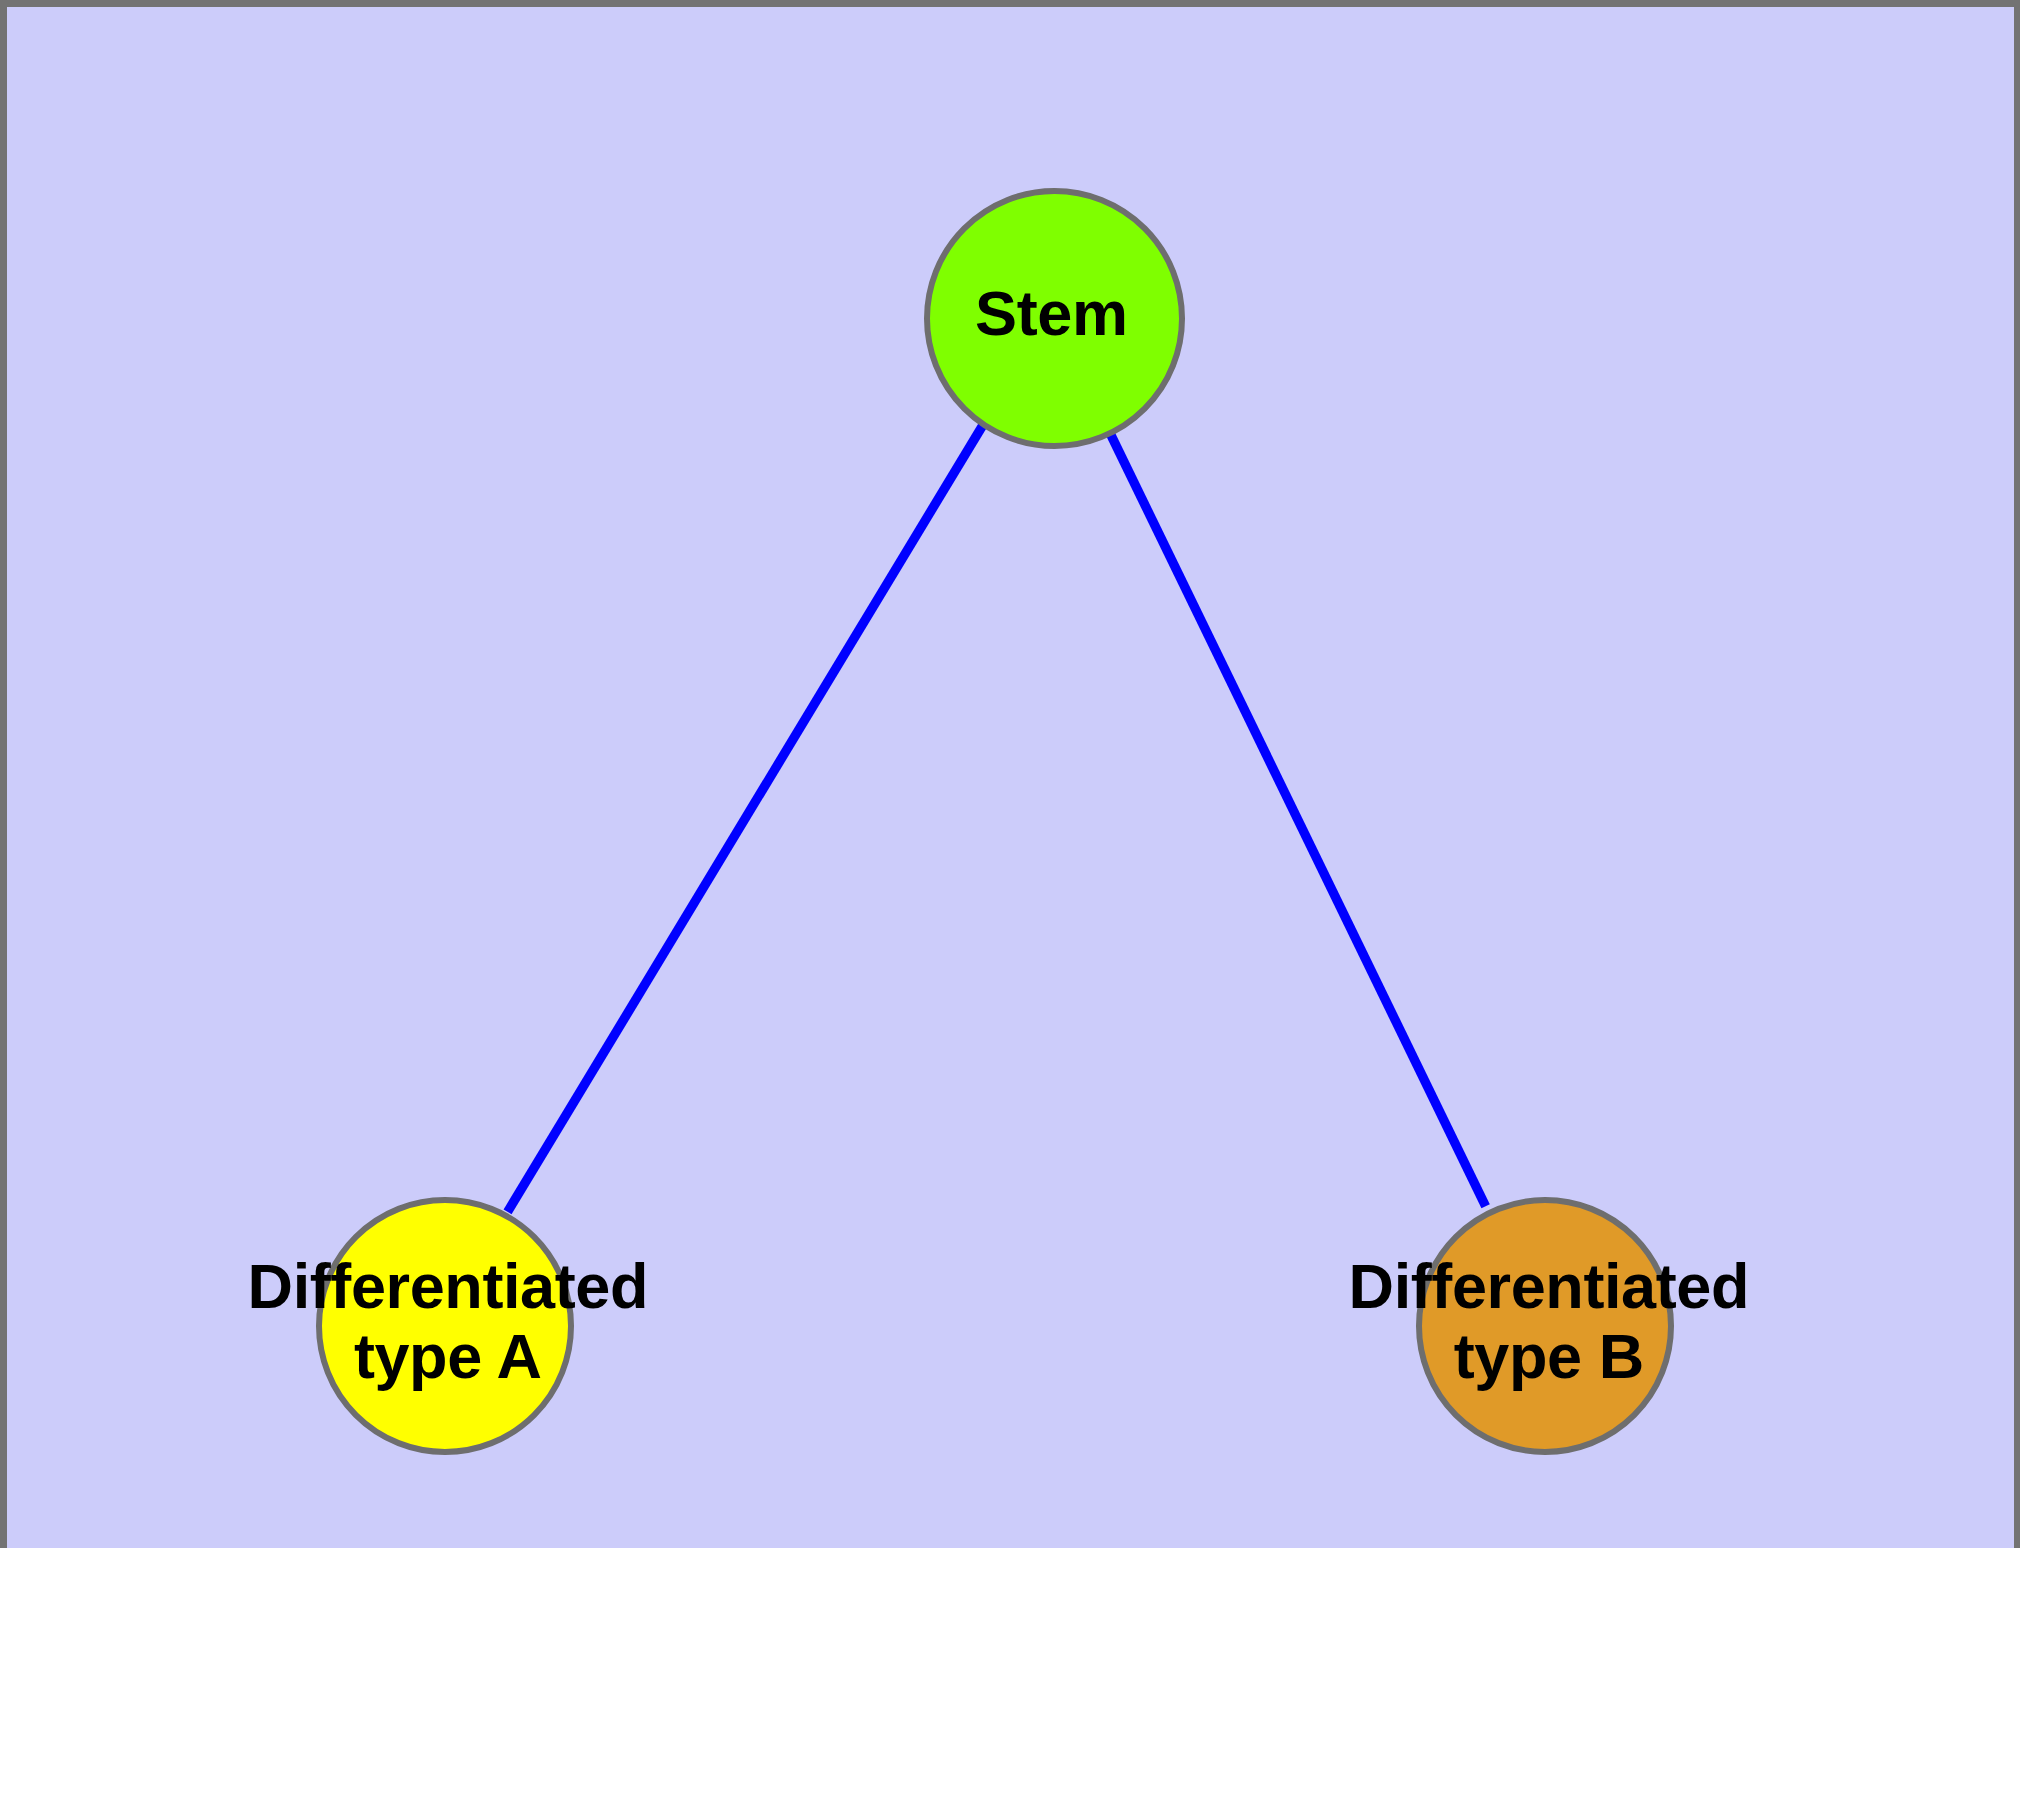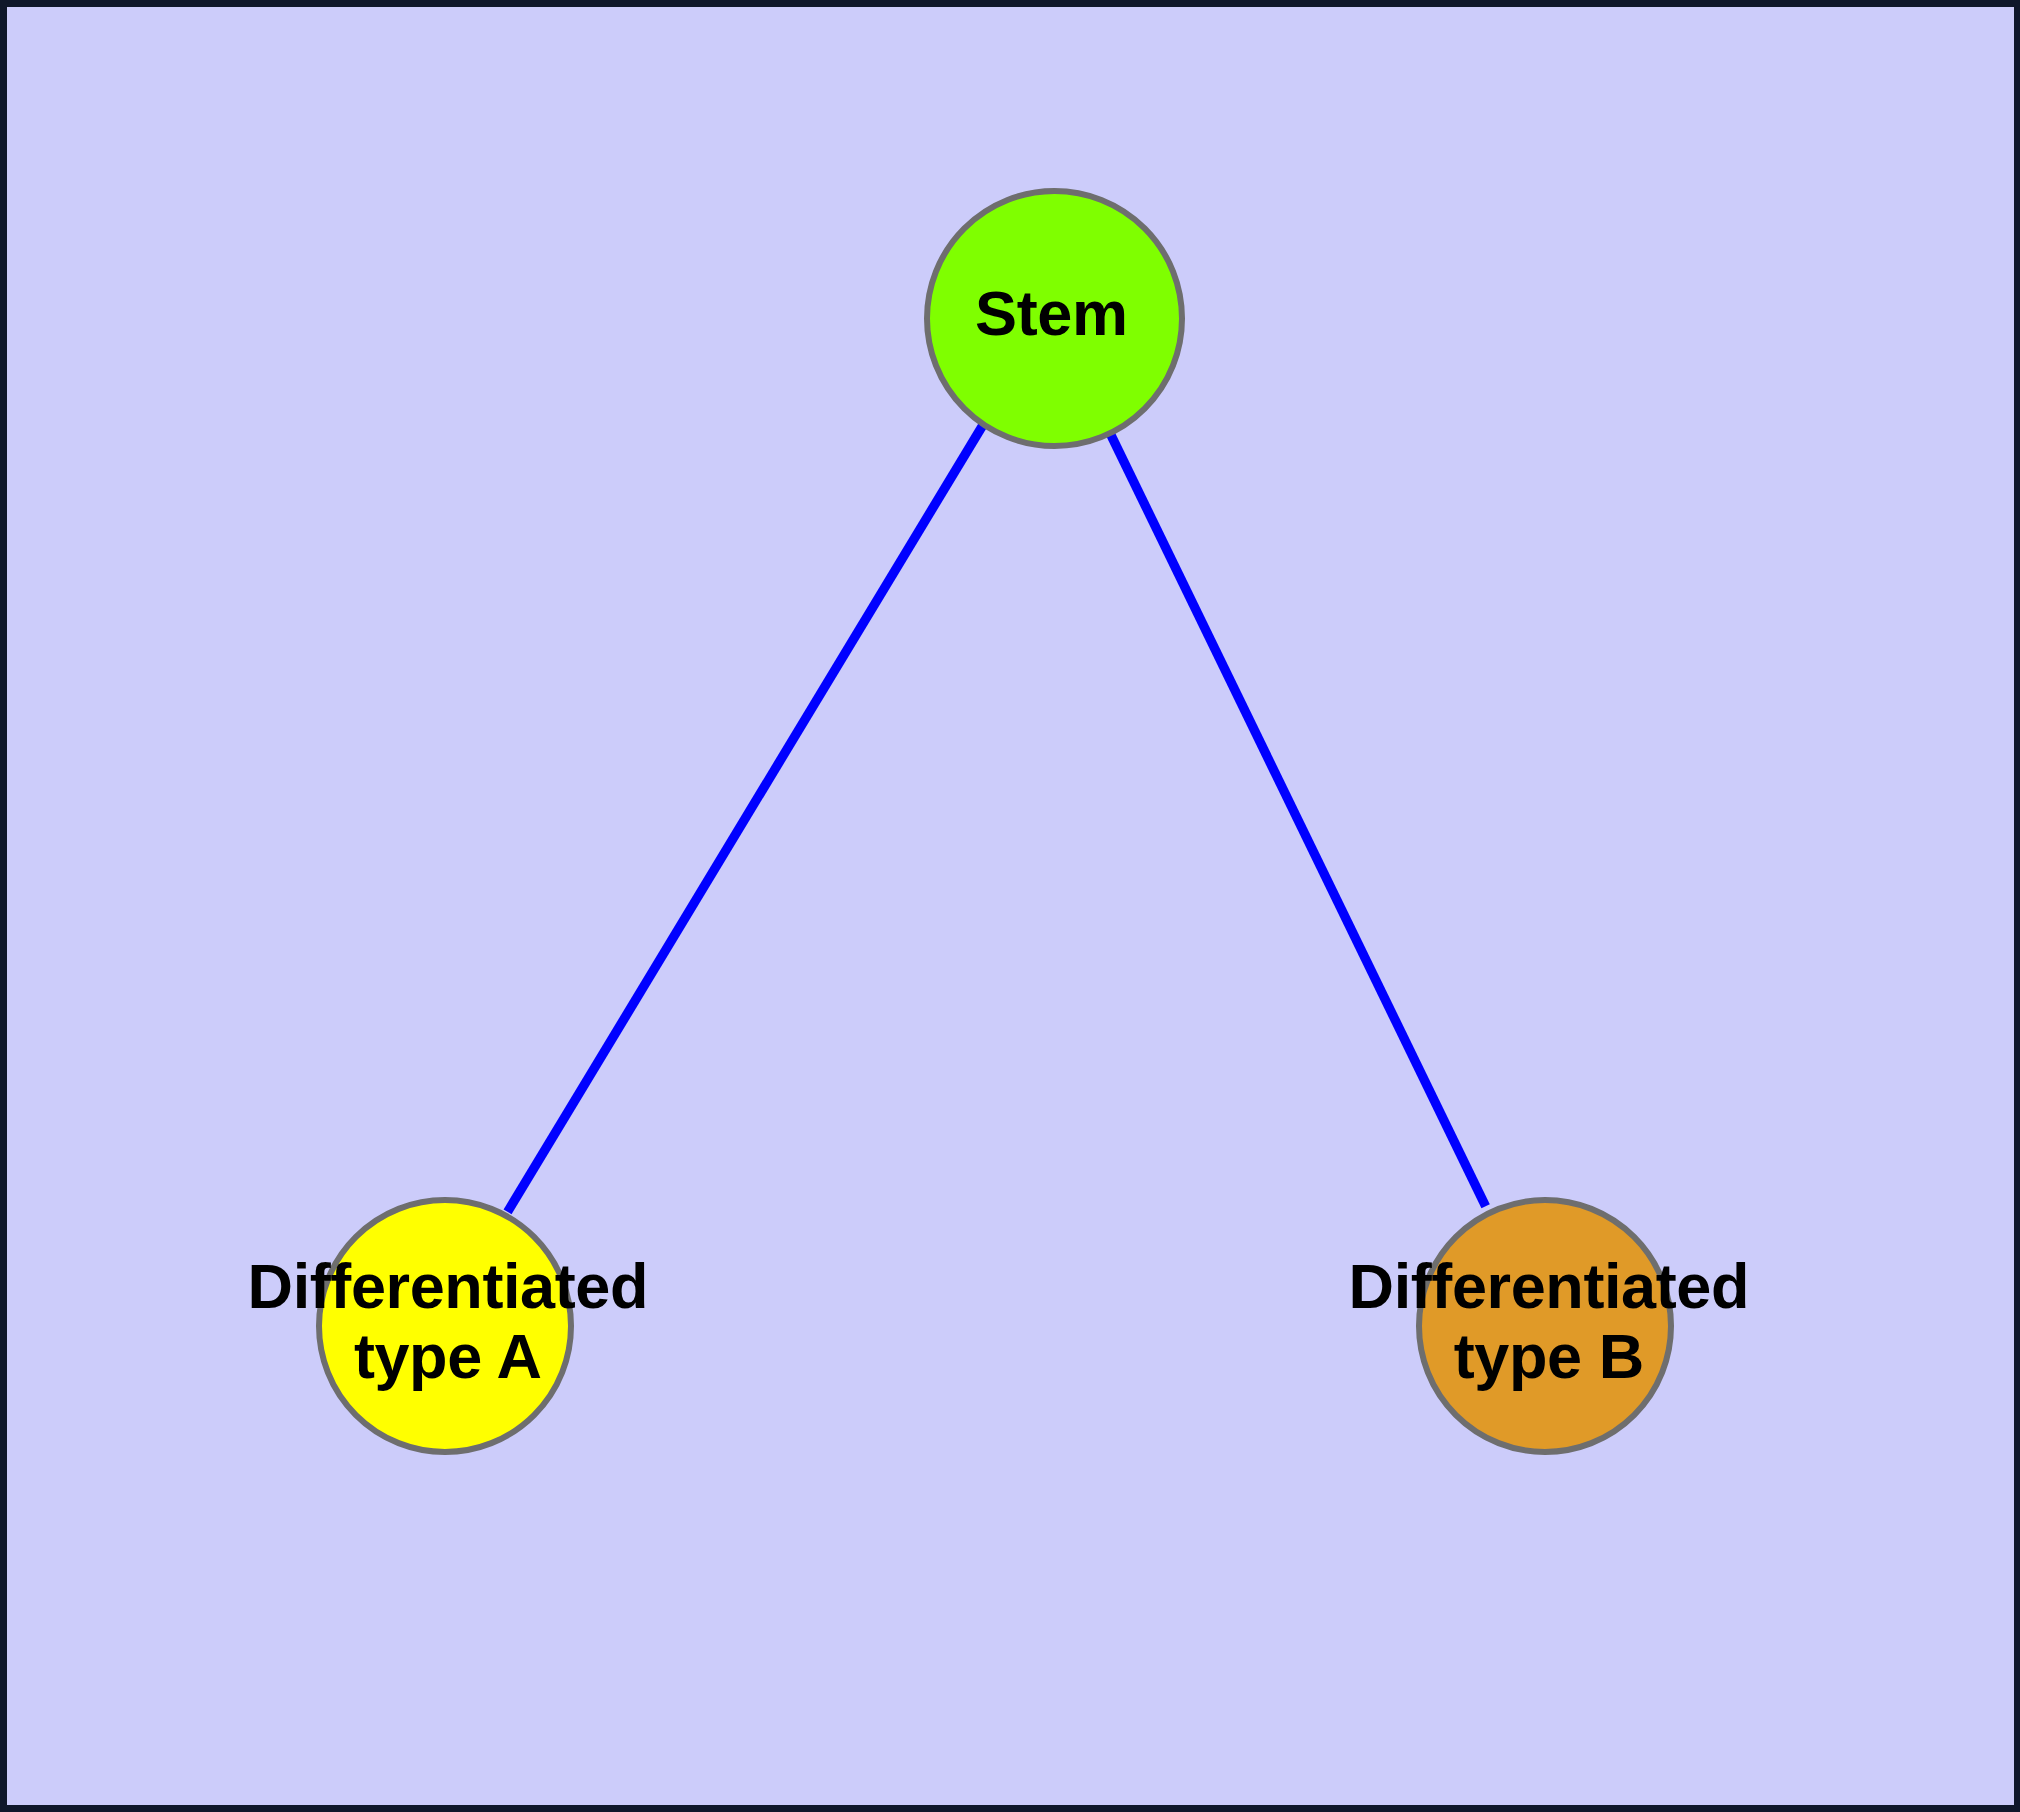--- a/index.html
+++ b/index.html
@@ -4,22 +4,22 @@
 <title>Cell Differentiation Graph</title>
 <style>
   html, body {
     margin: 0;
     padding: 0;
     background: #ffffff;
   }
   #canvas-root {
     position: relative;
     width: 2021px;
-    height: 1812px;
-    background: #0f172a;
+    height: 1548px;
+    background: #737373;
     overflow: hidden;
     font-family: "Liberation Sans", "DejaVu Sans", sans-serif;
   }
   #graph-surface {
     position: absolute;
     left: 6.8px;
     top: 6.8px;
     width: 2007px;
     height: 1798px;
     background: #ccccfa;

